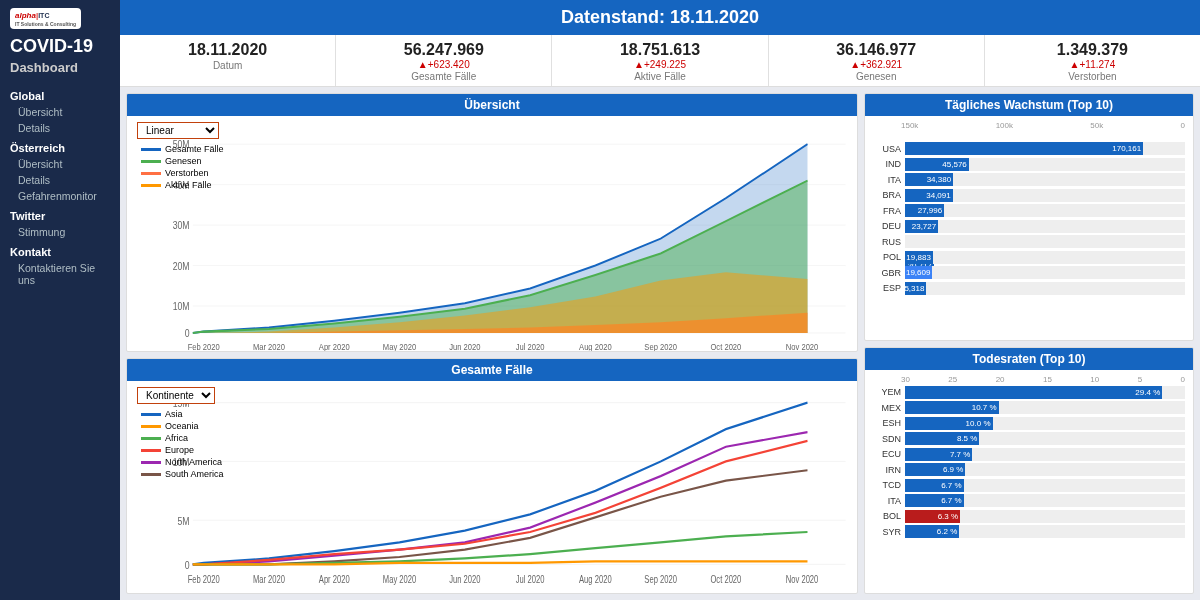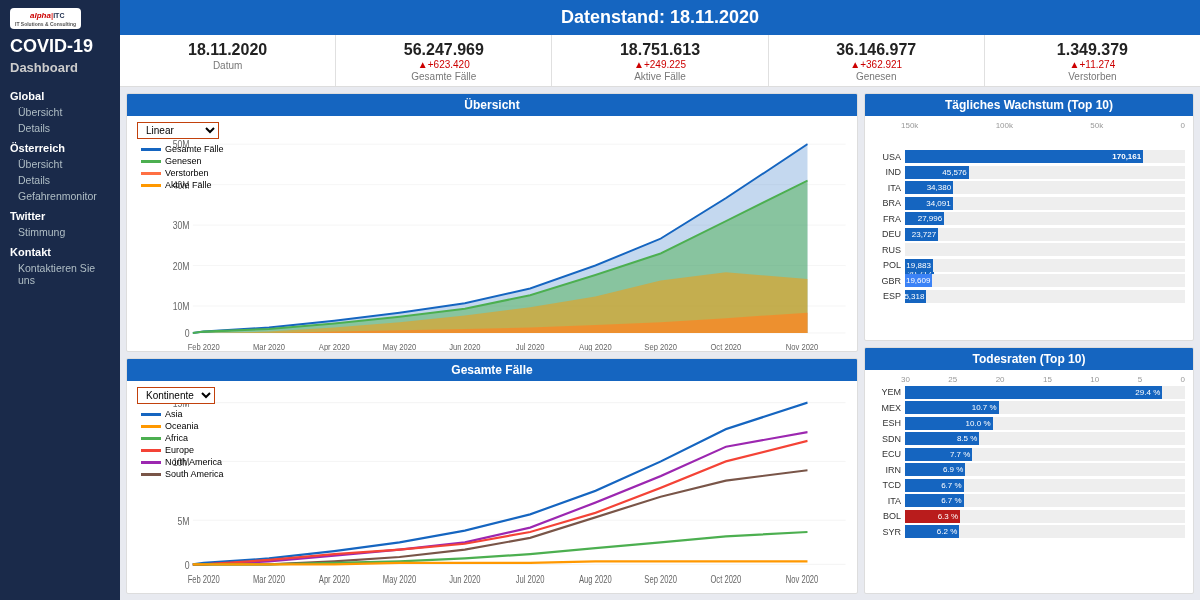--- a/index.html
+++ b/index.html
@@ -24,21 +24,21 @@
     }
     .logo-box {
       background: #fff;
       border-radius: 4px;
       padding: 2px 5px;
       font-size: 9px;
       font-weight: bold;
       color: #1a2a4a;
       line-height: 1.2;
     }
-    .logo-box .alpha { color: #c00; font-style: italic; font-size: 8px; margin-left: 15px; }
+    .logo-box .alpha { color: #c00; font-style: italic; font-size: 8px; }
     .logo-box .itc { color: #1a2a4a; font-size: 7px; }
     .logo-box .sub { color: #555; font-size: 5px; display: block; }
     #sidebar .app-title {
       padding: 4px 10px 8px 10px;
       font-size: 18px;
       font-weight: bold;
       color: #fff;
       line-height: 1.1;
     }
     #sidebar .app-sub {
@@ -430,31 +430,31 @@
         </div>
       </div>
 
     </div>
 
     <div id="right-col">
 
       <div class="chart-card" style="flex:1">
         <div class="chart-title">Tägliches Wachstum (Top 10)</div>
         <div style="padding: 4px 8px 2px 8px; flex:1; display:flex; flex-direction:column;">
-          <div class="bar-axis" style="padding-left:28px; margin-bottom:20px;">
+          <div class="bar-axis" style="padding-left:28px; margin-bottom:12px;">
             <span>150k</span>
             <span>100k</span>
             <span>50k</span>
             <span>0</span>
           </div>
           <div id="daily-growth-bars">
               <div class="bar-row">
     <span class="bar-label">USA</span>
     <div class="bar-outer">
-      <div class="bar-fill" style="width:85.0805%;right:unset;left:0;background:#1565c0;font-weight:bold;">170,161</div>
+      <div class="bar-fill" style="width:85.0805%;right:unset;left:0;background:#1565c0;">170,161</div>
     </div>
   </div>
               <div class="bar-row">
     <span class="bar-label">IND</span>
     <div class="bar-outer">
       <div class="bar-fill" style="width:22.788%;right:unset;left:0;background:#1565c0;">45,576</div>
     </div>
   </div>
               <div class="bar-row">
     <span class="bar-label">ITA</span>

